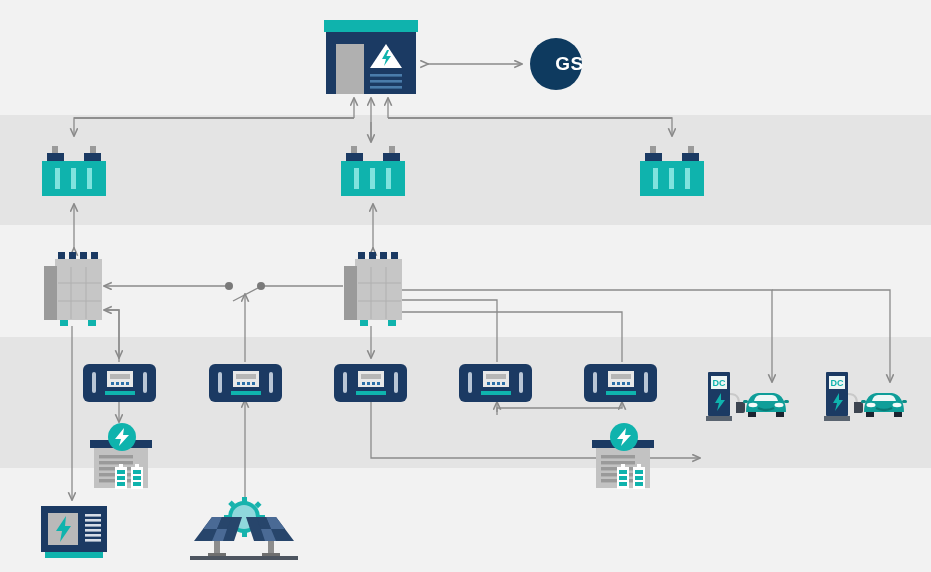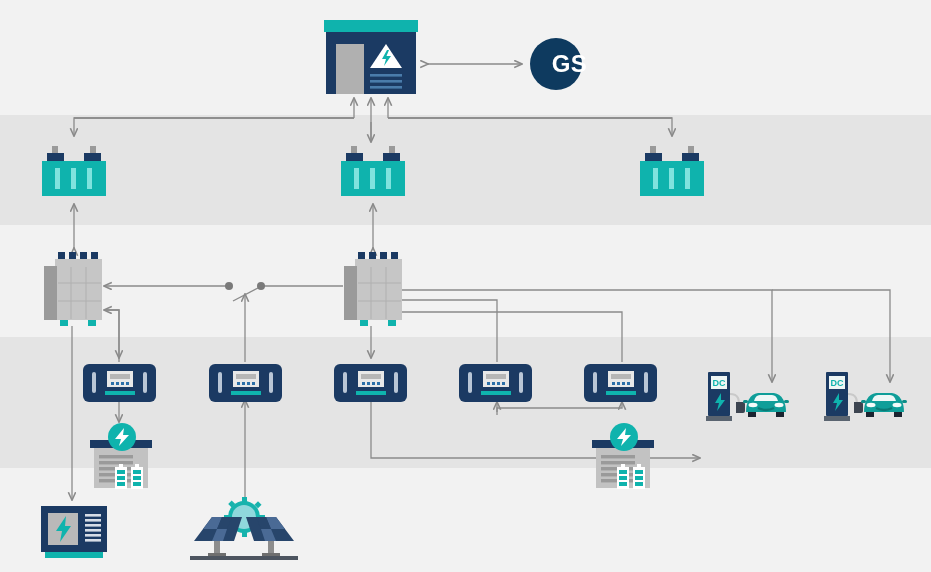--- a/index.html
+++ b/index.html
@@ -4,21 +4,21 @@
 <style>
   html,body{margin:0;padding:0;background:#f2f2f2;}
   body{font-family:"Liberation Sans",sans-serif;}
   #stage{position:relative;width:931px;height:572px;overflow:hidden;background:#f2f2f2;}
   .band{position:absolute;left:0;width:931px;background:#e4e4e4;}
   .node{position:absolute;}
   svg{display:block;overflow:visible;}
   #wires{position:absolute;left:0;top:0;width:931px;height:572px;pointer-events:none;}
   .gs-badge{position:absolute;width:52px;height:52px;border-radius:50%;background:#0e3a5f;
             display:flex;align-items:center;justify-content:center;}
-  .gs-badge span{color:#ffffff;font-size:24px;font-weight:bold;letter-spacing:.5px;
+  .gs-badge span{color:#ffffff;font-size:19px;font-weight:bold;letter-spacing:.5px;
                  font-family:"Liberation Sans",sans-serif;margin-left:27px;}
 </style>
 </head>
 <body>
 
 <div id="stage">
 
   <div class="band" style="top:115px;height:110px;"></div>
   <div class="band" style="top:337px;height:131px;"></div>
 

